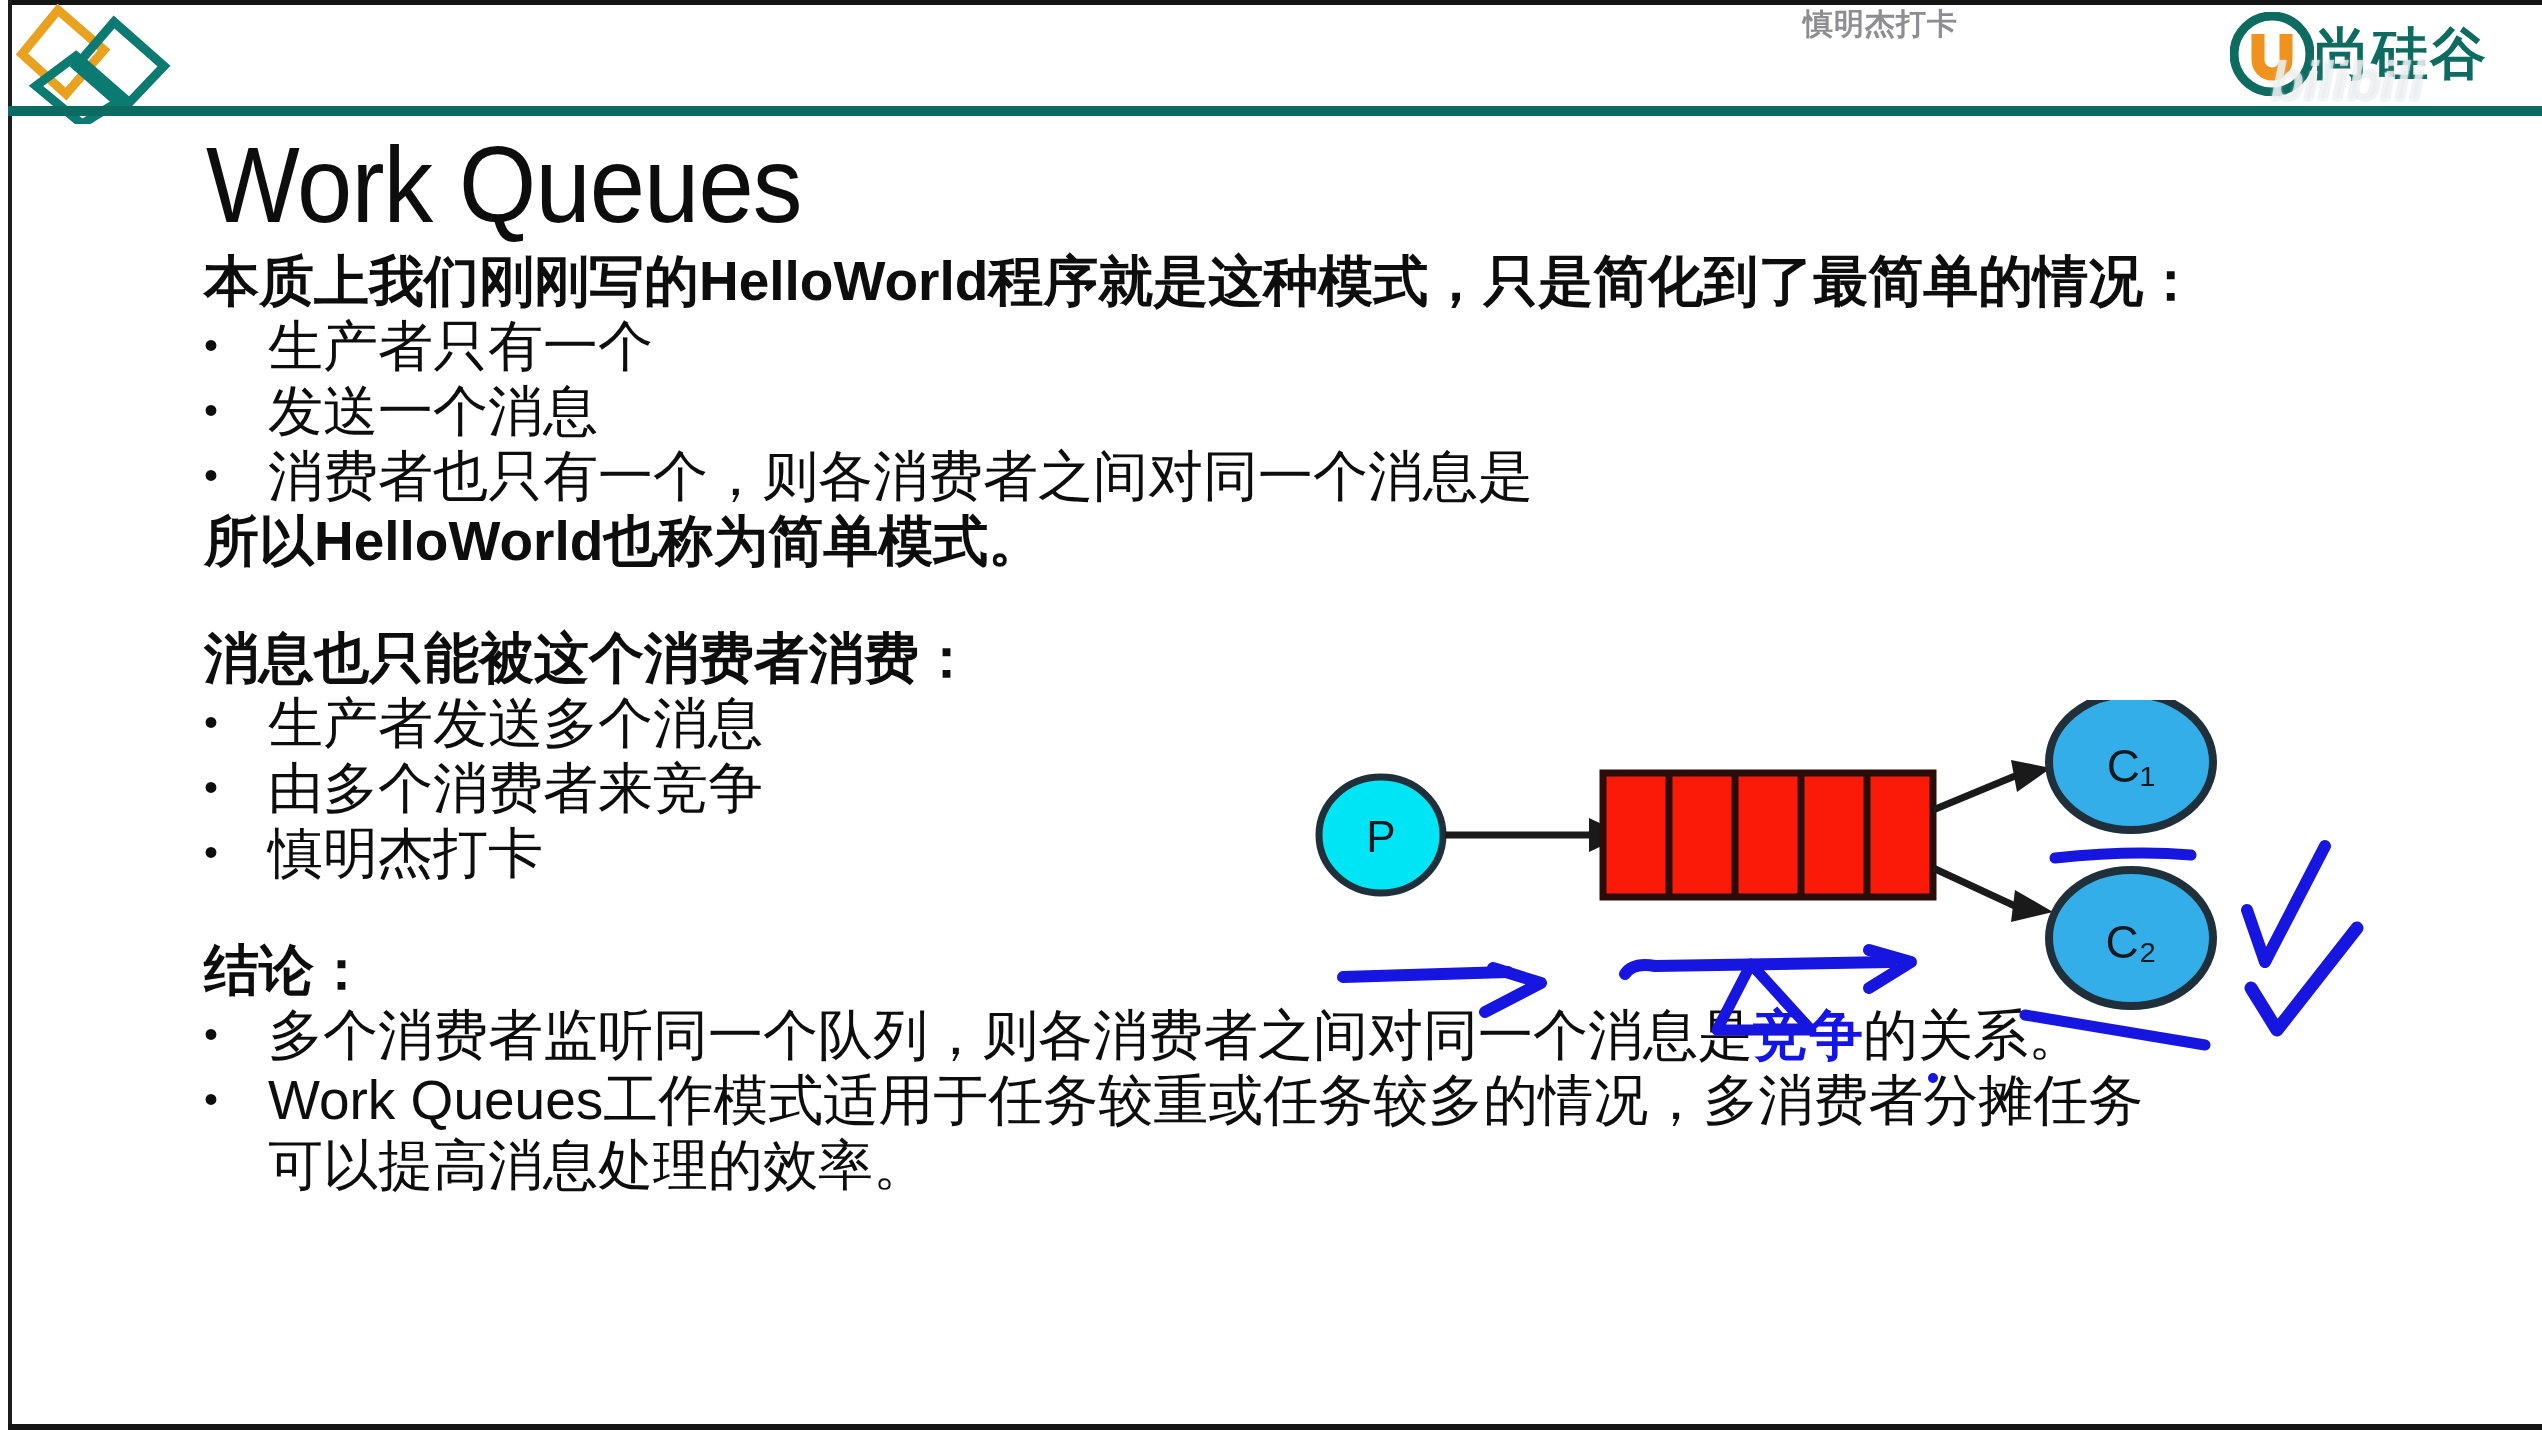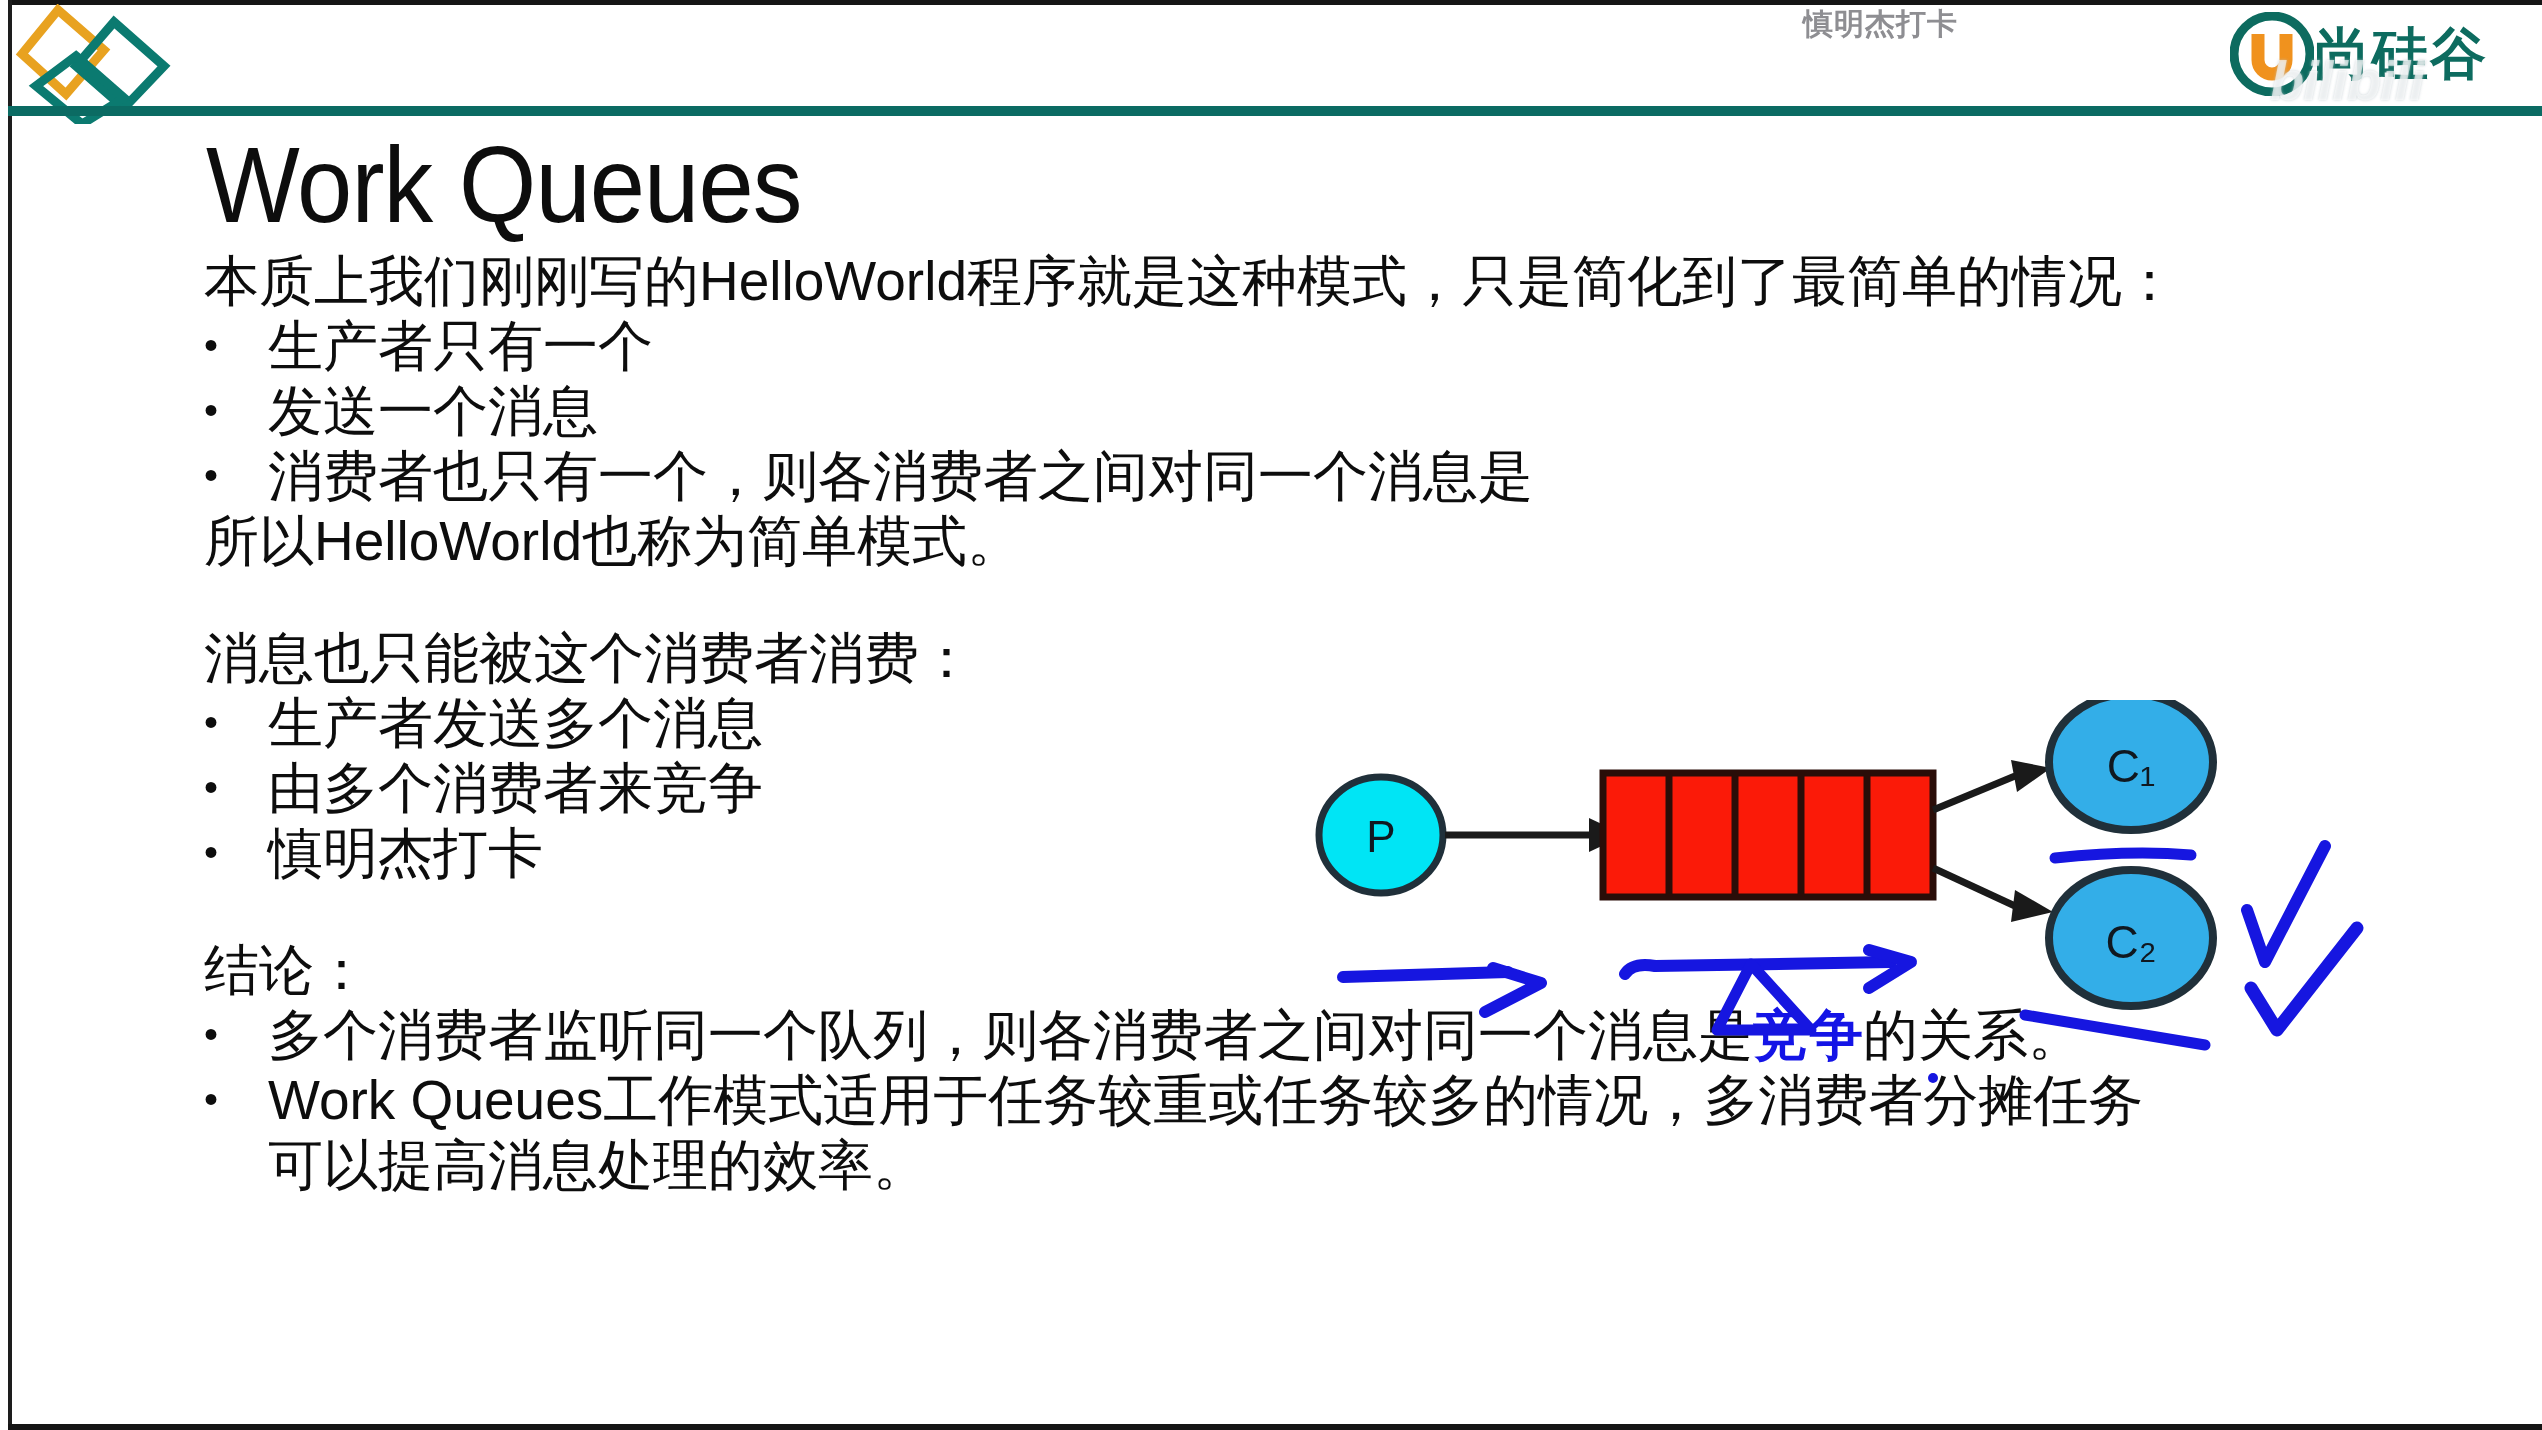--- a/index.html
+++ b/index.html
@@ -132,21 +132,21 @@
     font-family: "Liberation Sans Narrow", "Liberation Sans", sans-serif;
     transform: scaleX(0.92);
     transform-origin: left center;
   }
   .para {
     font-size: 55px;
     line-height: 1.0;
     margin: 0;
     padding: 5px 0 5px 0;
     white-space: nowrap;
-    font-weight: 400;
+    font-weight: 700;
   }
   .bullet {
     font-size: 55px;
     line-height: 1.0;
     margin: 0;
     padding: 5px 0 5px 0;
     white-space: nowrap;
     display: flex;
     font-weight: 500;
   }

